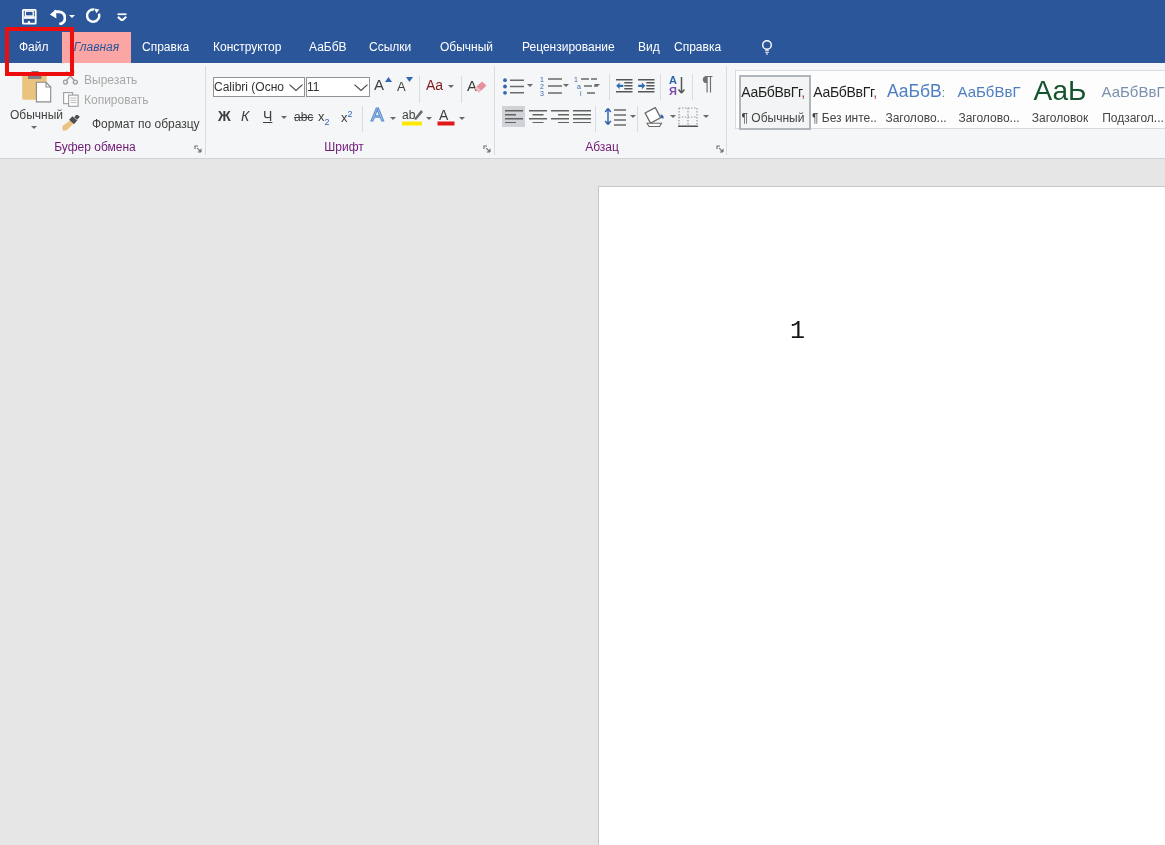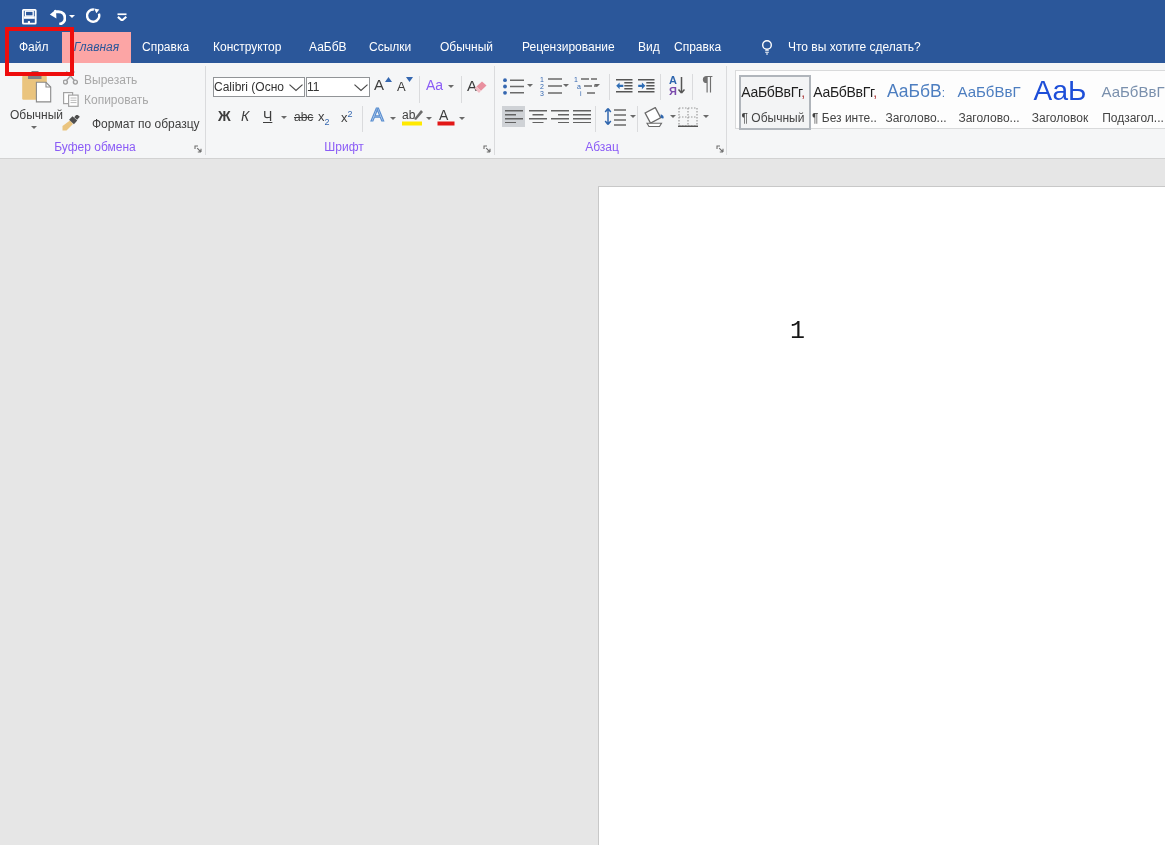--- a/index.html
+++ b/index.html
@@ -8,21 +8,21 @@
 .abs{position:absolute;}
 
 #titlebar{left:0;top:0;width:1165px;height:32px;background:#2b579a;}
 #tabrow{left:0;top:32px;width:1165px;height:31px;background:#2b579a;}
 .tab{position:absolute;top:0;height:31px;line-height:31px;color:#ffffff;font-size:12px;white-space:nowrap;}
 #tab-active{position:absolute;left:62px;top:0;width:69px;height:31px;background:#fca5a5;font-style:italic;}
 #tab-active span{display:block;text-align:center;line-height:31px;color:#2b579a;font-size:12px;}
 
 #ribbon{left:0;top:63px;width:1165px;height:95px;background:#f5f6f7;border-bottom:1px solid #d2d2d2;}
 .gsep{position:absolute;top:3px;width:1px;height:89px;background:#dadbdd;}
-.glabel{position:absolute;top:78px;height:13px;line-height:13px;font-size:12px;color:#8b5cf6;text-align:center;}
+.glabel{position:absolute;top:78px;height:13px;line-height:13px;font-size:12px;color:#701a75;text-align:center;}
 .launcher{position:absolute;top:82px;width:9px;height:9px;}
 .rtext{position:absolute;font-size:12px;white-space:nowrap;}
 .gray{color:#a8a8a8;}
 .dark{color:#404040;}
 .caret{position:absolute;width:0;height:0;border-left:3px solid transparent;border-right:3px solid transparent;border-top:3.6px solid #6a6a6a;}
 
 .combo{position:absolute;top:13.5px;height:18px;background:#fff;border:1px solid #919497;font-size:12px;color:#333;}
 .combo .txt{position:absolute;left:0;top:0;line-height:18px;white-space:nowrap;overflow:hidden;}
 .combo .dd{position:absolute;right:0;top:0;width:16px;height:18px;}
 
@@ -68,21 +68,20 @@
   <div class="tab" style="left:309px">АаБбВ</div>
   <div class="tab" style="left:369px">Ссылки</div>
   <div class="tab" style="left:440px">Обычный</div>
   <div class="tab" style="left:522px">Рецензирование</div>
   <div class="tab" style="left:638px">Вид</div>
   <div class="tab" style="left:674px">Справка</div>
   <svg class="abs" style="left:760px;top:7px" width="14" height="18" viewBox="0 0 14 18">
     <circle cx="7" cy="6" r="4.3" fill="none" stroke="#fff" stroke-width="1.4"></circle>
     <path d="M5.2 11.3 L8.8 11.3 M5.2 13.2 L8.8 13.2 M6 15 L8 15" stroke="#fff" stroke-width="1.1"></path>
   </svg>
-  <div class="tab" style="left:788px">Что вы хотите сделать?</div>
 </div>
 <div id="ribbon" class="abs">
 
   <div class="gsep" style="left:205px"></div>
   <div class="gsep" style="left:494px"></div>
   <div class="gsep" style="left:726px"></div>
 
   <svg class="abs" style="left:20.5px;top:8px" width="31" height="32" viewBox="0 0 31 32">
     <rect x="1.2" y="4.8" width="24.6" height="24" rx="1.2" fill="#eac47e"></rect>
     <rect x="10.5" y="0" width="7" height="5" fill="#7e8286"></rect>
@@ -130,21 +129,21 @@
   <div class="rtext" style="left:374px;top:13px;font-size:15px;color:#3e3e3e">A</div>
   <svg class="abs" style="left:384.5px;top:13.5px" width="7" height="6" viewBox="0 0 7 6">
         <path d="M3.5 0 L7 5 L0 5 Z" fill="#3567b0"></path>
       </svg>
   <div class="rtext" style="left:397px;top:16px;font-size:13px;color:#3e3e3e">A</div>
   <svg class="abs" style="left:405.5px;top:13.5px" width="7" height="6" viewBox="0 0 7 6">
         <path d="M3.5 5 L7 0 L0 0 Z" fill="#3567b0"></path>
       </svg>
   <div class="gsep" style="left:419px;top:13px;height:27px"></div>
   <div class="gsep" style="left:461px;top:13px;height:27px"></div>
-  <div class="rtext" style="left:426px;top:14px;font-size:14px;color:#8b5cf6">Aa</div>
+  <div class="rtext" style="left:426px;top:14px;font-size:14px;color:#7f1d1d">Aa</div>
   <div class="caret" style="left:448px;top:22px"></div>
   <div class="rtext" style="left:467px;top:14px;font-size:15px;color:#3e3e3e">A</div>
   <svg class="abs" style="left:472px;top:18px" width="15" height="13" viewBox="0 0 15 13">
     <path d="M4.5 5.5 L10 0.5 L14.5 4.5 L9 9.8 Z" fill="#e9909f"></path>
     <path d="M4.5 5.5 L9 9.8 L7 12 L2.5 7.6 Z" fill="#f3bcc4"></path>
   </svg>
 
   <div class="rtext" style="left:218px;top:45px;font-size:14px;font-weight:bold;color:#3e3e3e">Ж</div>
   <div class="rtext" style="left:241px;top:45px;font-size:14px;font-style:italic;color:#3e3e3e">К</div>
   <div class="rtext" style="left:263px;top:45px;font-size:14px;text-decoration:underline;color:#3e3e3e">Ч</div>
@@ -258,21 +257,21 @@
   </div>
   <div class="styleitem" style="left:884px;width:64px;top:12px">
     <div class="ssample" style="font-size:17.5px;color:#4d7ec0;top:6px">АаБбВ<span style="font-size:12px">:</span></div>
     <div class="slabel">Заголово...</div>
   </div>
   <div class="styleitem" style="left:957px;width:64px;top:12px">
     <div class="ssample" style="font-size:15px;color:#4d7ec0;top:8px">АаБбВвГ</div>
     <div class="slabel">Заголово...</div>
   </div>
   <div class="styleitem" style="left:1026px;width:68px;top:12px">
-    <div class="ssample" style="font-size:28px;color:#1d4ed8;top:0px">АаЬ</div>
+    <div class="ssample" style="font-size:28px;color:#14532d;top:0px">АаЬ</div>
     <div class="slabel">Заголовок</div>
   </div>
   <div class="styleitem" style="left:1098px;width:70px;top:12px">
     <div class="ssample" style="font-size:15px;color:#7a90ad;top:8px">АаБбВвГ</div>
     <div class="slabel">Подзагол...</div>
   </div>
 </div>
 
 <div id="page" class="abs"></div>
 <div id="digit1" class="abs">1</div>

